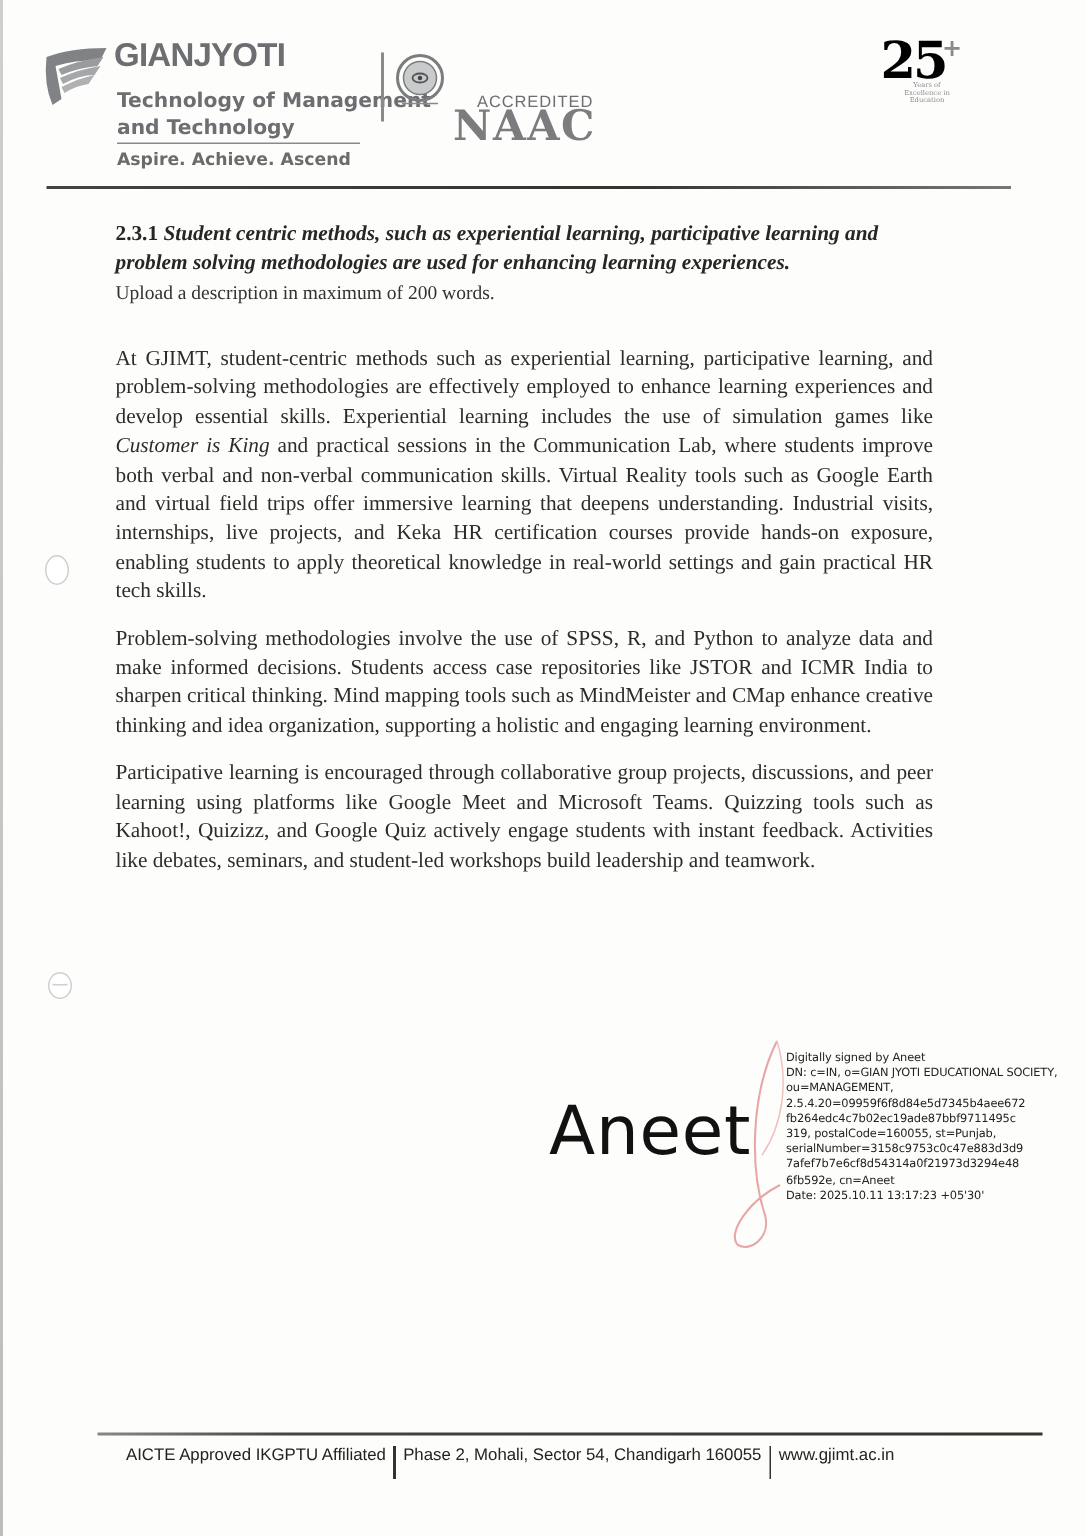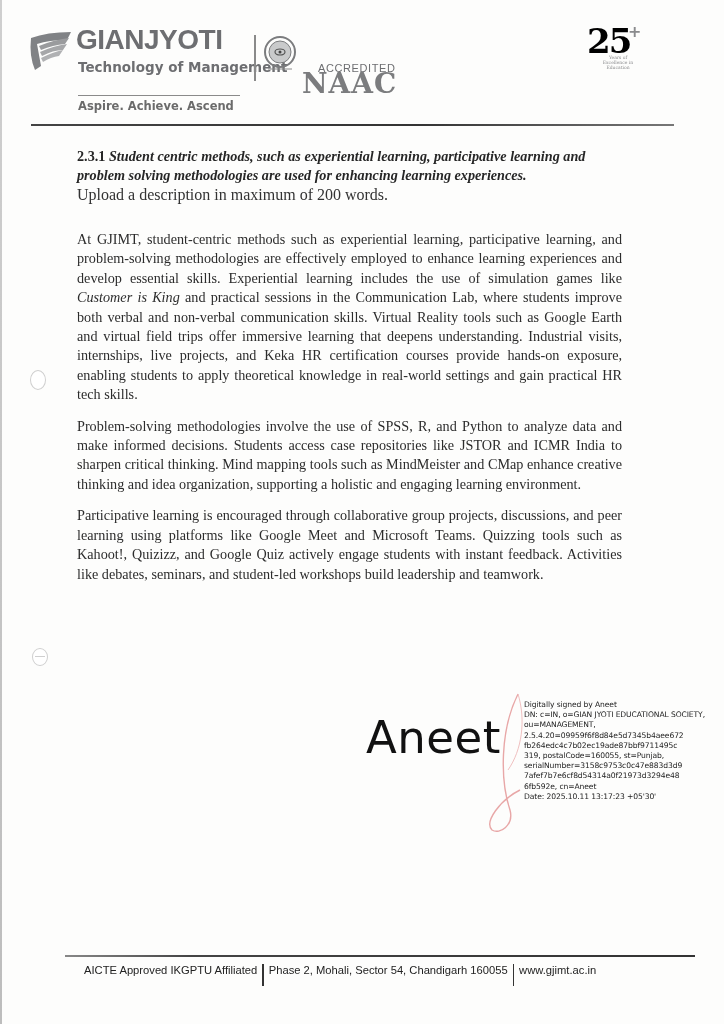--- a/index.html
+++ b/index.html
@@ -19,21 +19,21 @@
   }
   .punch.p1 { left: 30px; top: 370px; }
   .punch.p2 { left: 32px; top: 648px; width: 14px; height: 16px; }
   .punch.p2::after { content: ""; position: absolute; left: 2px; right: 2px; top: 7px; height: 1px; background: #cfcfcf; }
 
   
   .logo-shield { position: absolute; left: 27px; top: 30px; width: 46px; height: 42px; }
   .brand-name {
     position: absolute; left: 76px; top: 26px;
     font-family: "Liberation Sans", sans-serif; font-weight: bold;
-    font-size: 28px; letter-spacing: -0.5px; color: #6d6e71; line-height: 1;
+    font-size: 22px; letter-spacing: -0.5px; color: #6d6e71; line-height: 1;
   }
   .brand-sub {
     position: absolute; left: 78px; top: 58px;
     font-family: "DejaVu Sans", sans-serif; font-weight: bold;
     font-size: 13.5px; color: #6d6e71; line-height: 18px;
   }
   .brand-rule { position: absolute; left: 78px; top: 95px; width: 162px; height: 1px; background: #8a8a8a; }
   .brand-tag {
     position: absolute; left: 78px; top: 99px;
     font-family: "DejaVu Sans", sans-serif; font-weight: bold;
@@ -69,33 +69,33 @@
     background: linear-gradient(90deg, #444 0%, #333 60%, #777 100%);
   }
 
   
   .content { position: absolute; left: 77px; top: 147px; width: 545px; }
   .question {
     font-size: 14.2px; line-height: 19px; color: #262626; margin: 0;
   }
   .question .num { font-weight: bold; text-align: right; }
   .question .q-text { font-weight: bold; font-style: italic; }
-  .instruction { font-size: 16px; line-height: 19px; margin: 0 0 0 0; color: #333; }
+  .instruction { font-size: 13px; line-height: 19px; margin: 0 0 0 0; color: #333; }
   .para {
     font-size: 14.2px; line-height: 19.4px; text-align: justify; color: #2c2c2c;
     margin: 0;
   }
   .para.p1 { margin-top: 26px; }
   .para.p2, .para.p3 { margin-top: 12px; }
   .para em { font-style: italic; }
 
   
   .sig-flourish { position: absolute; left: 470px; top: 690px; width: 70px; height: 150px; }
   .sig-name {
-    position: absolute; left: 366px; top: 715px;
+    position: absolute; left: 366px; top: 731px;
     font-family: "DejaVu Sans", sans-serif; font-size: 45px; color: #111; letter-spacing: 0.5px; line-height: 1;
   }
   .sig-details {
     position: absolute; left: 524px; top: 700px; width: 190px;
     font-family: "DejaVu Sans", sans-serif; font-size: 7.6px; line-height: 10.2px; color: #222;
     white-space: pre-line; letter-spacing: -0.1px;
   }
 
   
   .footer-rule {
@@ -118,20 +118,21 @@
 
 <svg class="logo-shield" viewBox="0 0 46 42">
   <path d="M4 8 Q20 2 44 2 L40 10 Q22 10 10 14 L14 36 L8 40 Q2 26 4 8 Z" fill="#808285"></path>
   <path d="M12 16 Q26 10 42 8 L38 14 Q26 15 14 20 Z" fill="#9a9b9d"></path>
   <path d="M13 22 Q26 16 40 14 L36 20 Q26 20 15 26 Z" fill="#a6a7a9"></path>
   <path d="M14 28 Q26 22 36 20 L32 26 Q24 27 16 32 Z" fill="#b0b1b3"></path>
 </svg>
 <div class="brand-name">GIANJYOTI</div>
 <div class="brand-sub">
   <div>Technology of Management</div>
+  <div>and Technology</div>
 </div>
 <div class="brand-rule"></div>
 <div class="brand-tag">Aspire. Achieve. Ascend</div>
 
 <div class="header-divider"></div>
 <svg class="naac-emblem" viewBox="0 0 36 36">
   <circle cx="18" cy="17" r="15" fill="none" stroke="#7b7c7e" stroke-width="2"></circle>
   <circle cx="18" cy="17" r="11" fill="#c9cacb" stroke="#7b7c7e" stroke-width="1"></circle>
   <ellipse cx="18" cy="17" rx="5" ry="3" fill="none" stroke="#555" stroke-width="1.2"></ellipse>
   <circle cx="18" cy="17" r="1.5" fill="#444"></circle>

